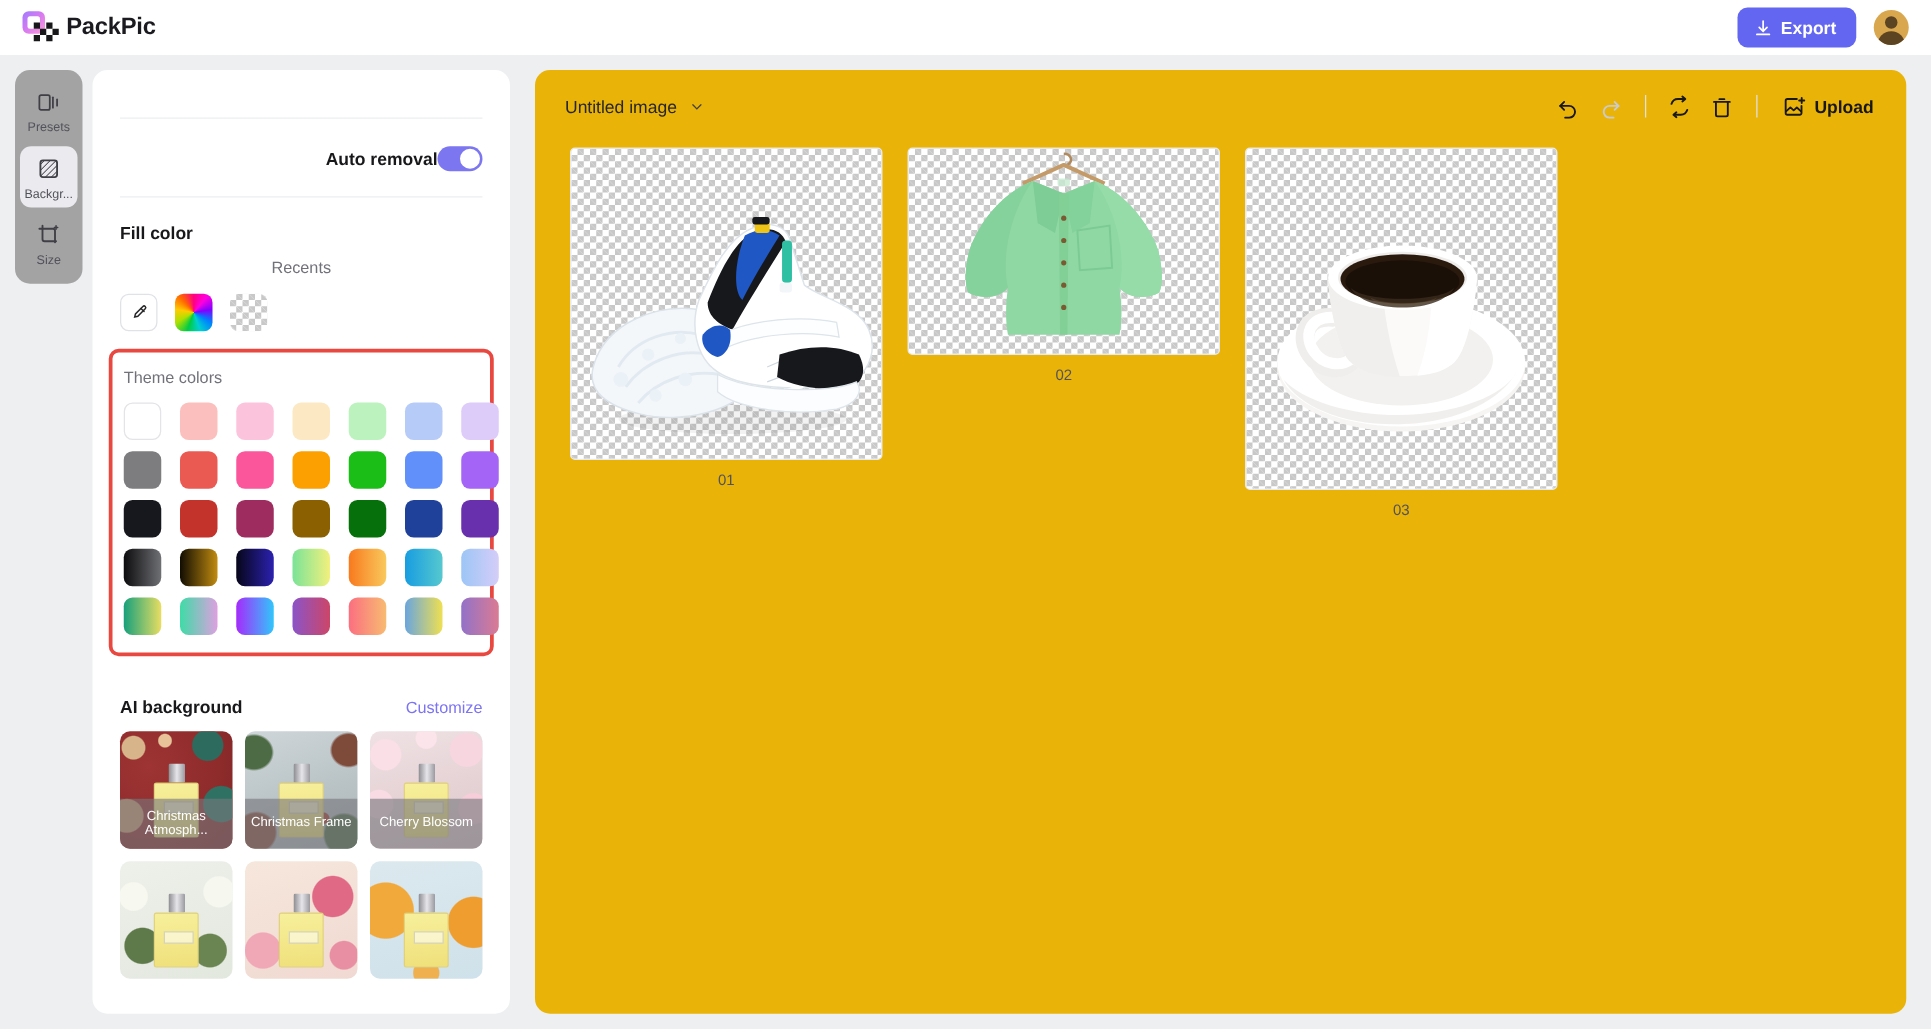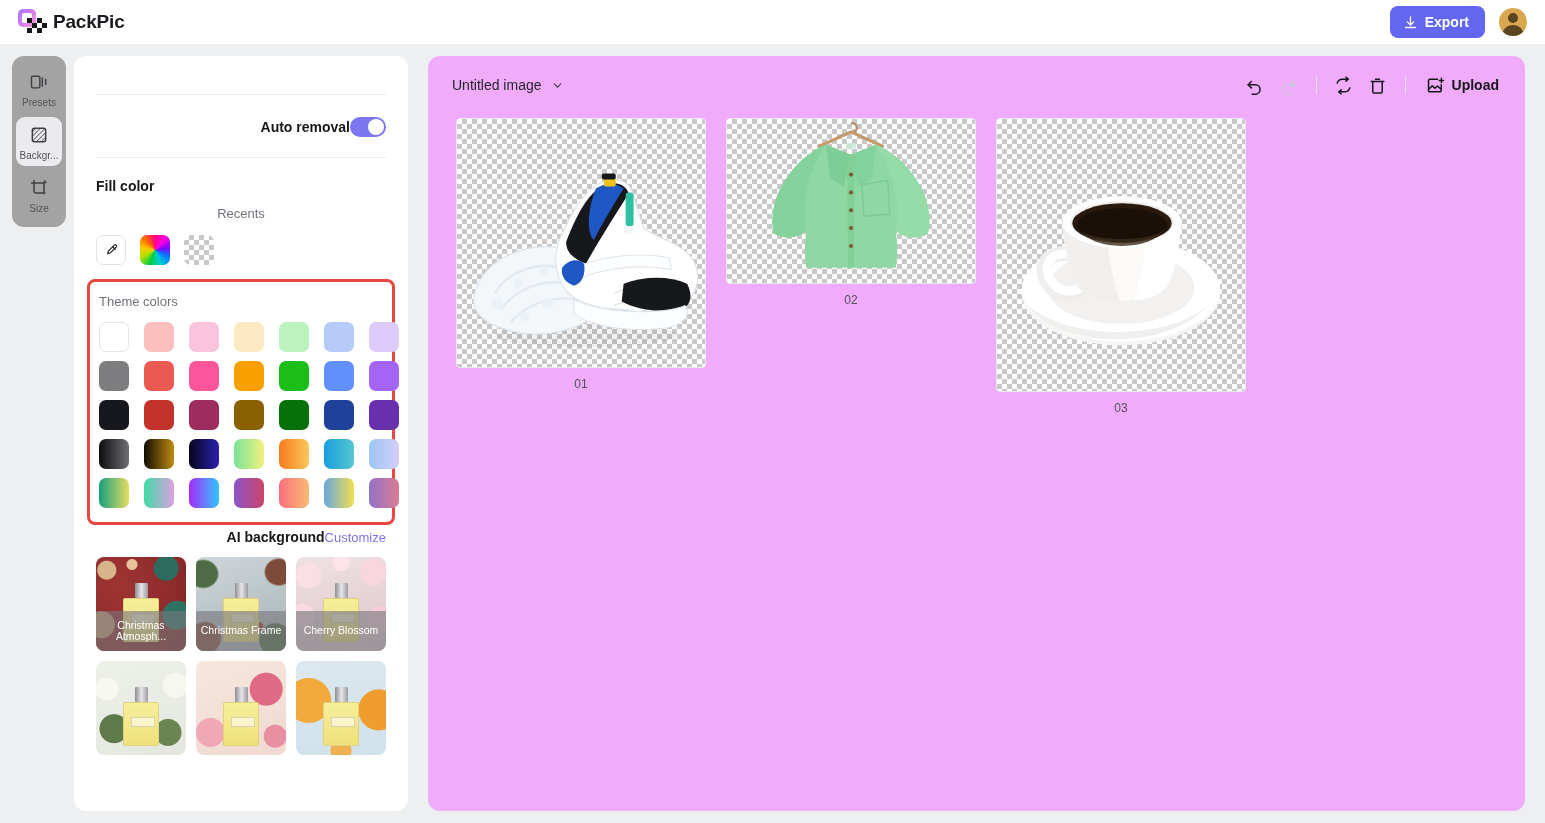--- a/index.html
+++ b/index.html
@@ -130,21 +130,21 @@
     padding: 12px 9px 14px 9px;
   }
   .theme-grid {
     display: grid; grid-template-columns: repeat(7, 1fr);
     gap: 9px 15px; margin-top: 13px;
   }
   .tc { width: 30px; height: 30px; border-radius: 7px; cursor: pointer; }
   .tc.bordered { border: 1px solid #e4e4e8; }
 
   
-  .ai-head { margin-top: 4px; display:flex; align-items:center; justify-content: flex-end; }
+  .ai-head { margin-top: 32px; display:flex; align-items:center; justify-content: space-between; }
   .link { font-size: 13px; color: #7c74f2; cursor: pointer; }
   .ai-grid { display: grid; grid-template-columns: repeat(3, 1fr); gap: 10px; margin-top: 12px; }
   .ai-card {
     height: 94px; border-radius: 8px; position: relative; overflow: hidden; cursor: pointer;
   }
   .ai-card .cap {
     position: absolute; left:0; right:0; bottom:0; height: 40px;
     background: rgba(120,120,125,.62);
     color: #fff; font-size: 10.5px; line-height: 1.08;
     display:flex; align-items:center; justify-content:center; text-align:center;
@@ -212,21 +212,21 @@
   .bg-gerb::before {
     content:""; position:absolute; inset:0;
     background:
       radial-gradient(circle at 14% 42%, #f0a93a 0 22px, transparent 23px),
       radial-gradient(circle at 92% 52%, #ee9d2e 0 20px, transparent 21px),
       radial-gradient(circle at 50% 95%, #efb150 0 10px, transparent 11px);
   }
 
   
   .canvas {
-    flex: 1; margin-left: 20px; background: #f0abfc; border-radius: 12px;
+    flex: 1; margin-left: 20px; background: #eab308; border-radius: 12px;
     position: relative; overflow: hidden;
   }
   .canvas-bar {
     height: 58px; display: flex; align-items: center;
     padding: 0 22px 0 24px; justify-content: space-between;
   }
   .doc-name { display: flex; align-items: center; gap: 9px; cursor: pointer; }
   .doc-name span { font-size: 14px; color: #27272a; }
   .tools { display: flex; align-items: center; gap: 0; }
   .tool-btn {

